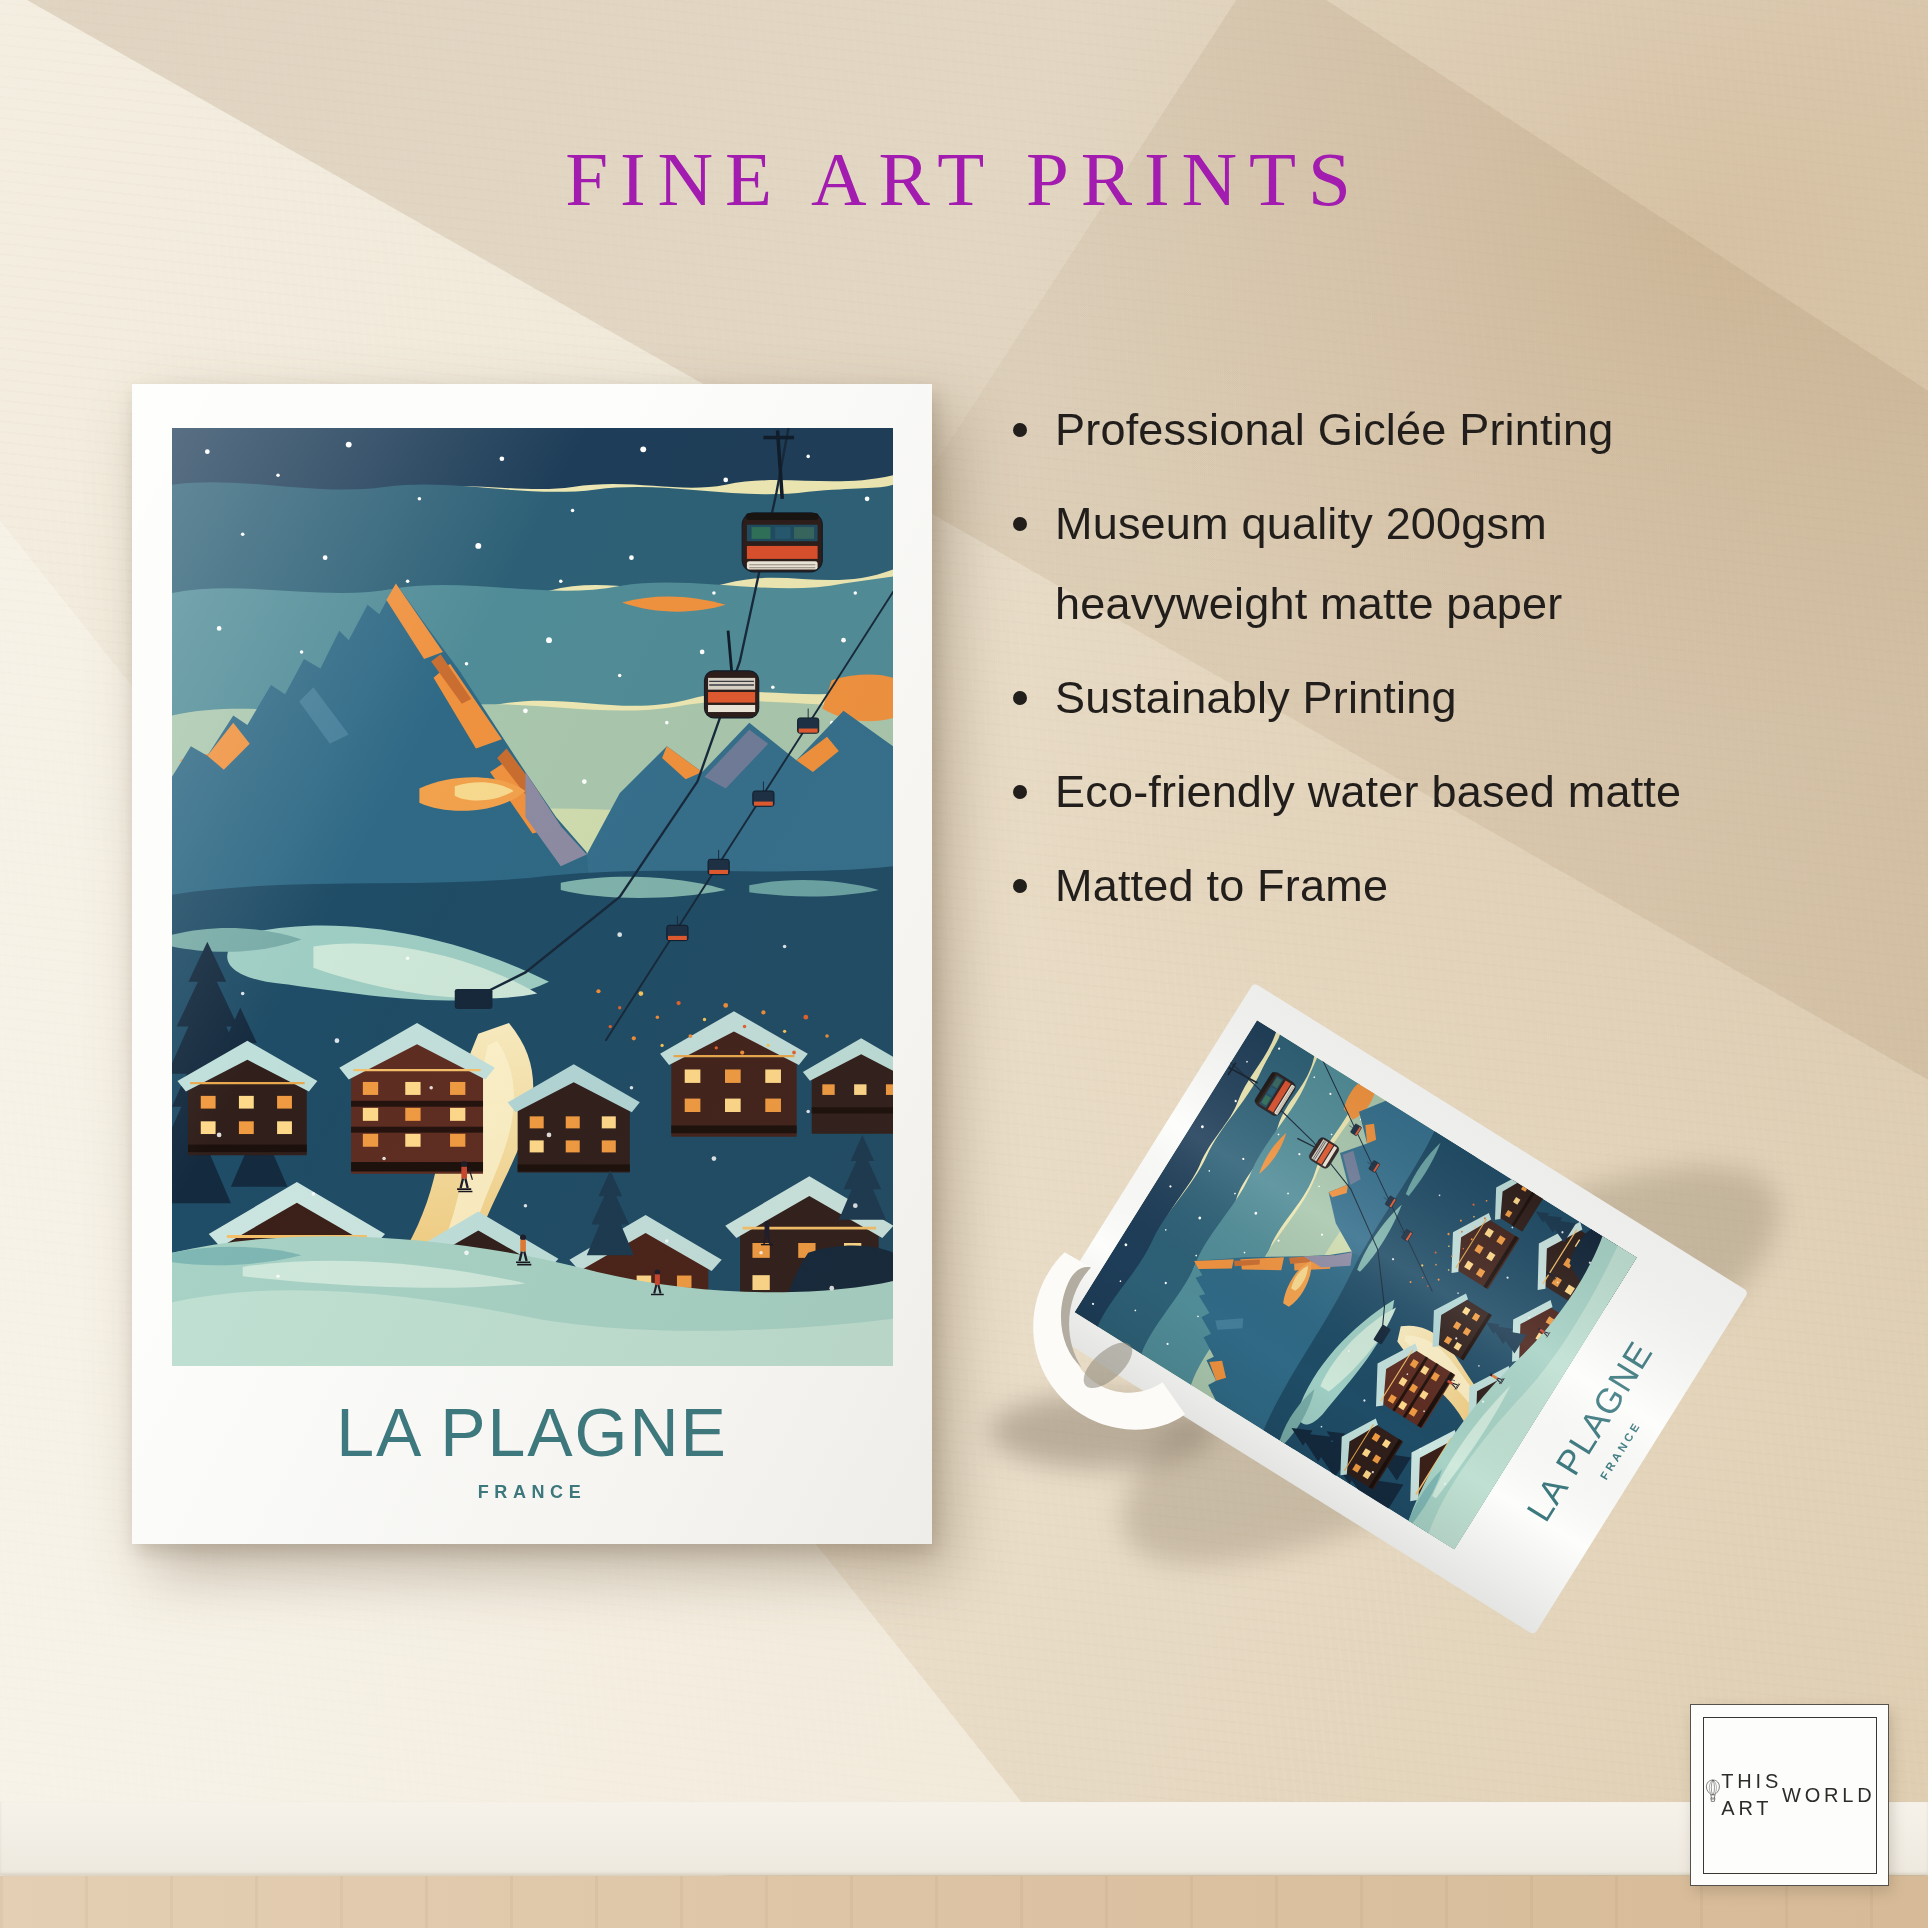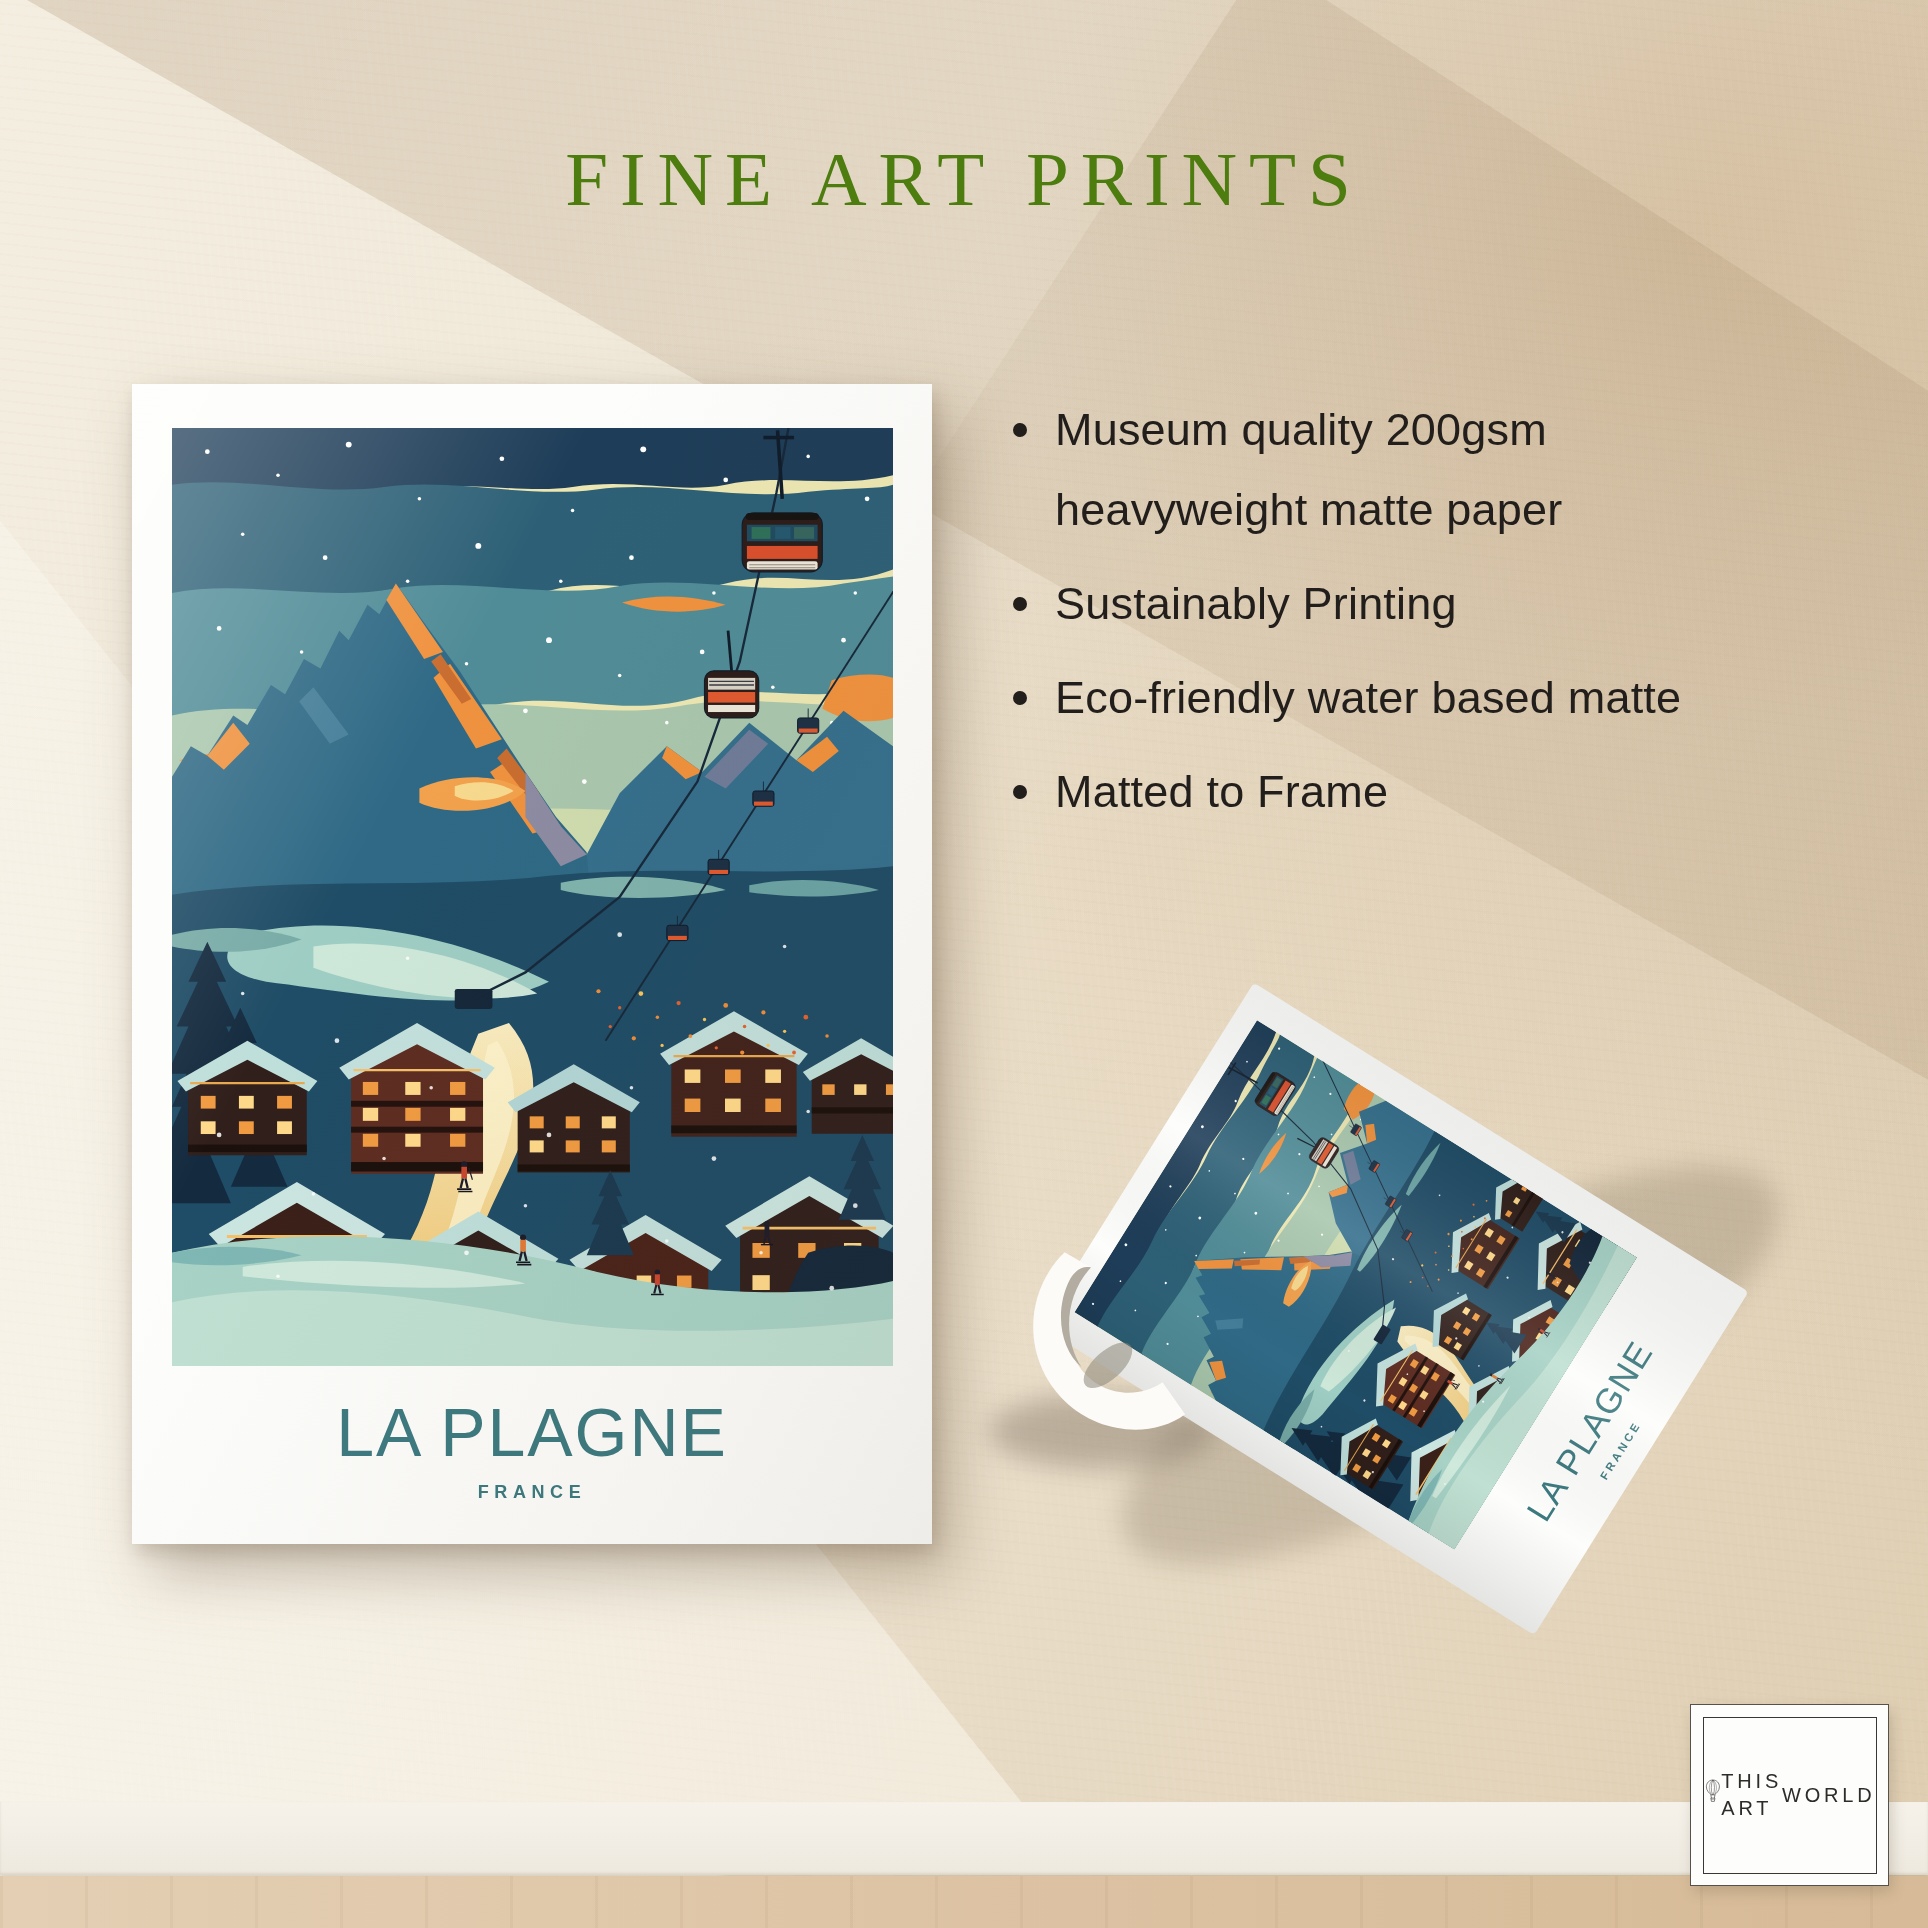--- a/index.html
+++ b/index.html
@@ -38,21 +38,21 @@
     box-shadow:0 -1.9px 2.8px rgba(140,120,90,.18) inset,0 2.8px 3.8px rgba(110,90,60,.2);
   }
   .floor{position:absolute;left:0;right:0;top:1876px;height:53px;
     background:
       repeating-linear-gradient(90deg, rgba(120,90,55,.06) 0 2.8px, rgba(0,0,0,0) 2.8px 85px),
       linear-gradient(90deg,#e4cfb4,#dcc2a2 55%,#d7bb98);
   }
   
   .page-title{position:absolute;left:0;right:0;top:83px;text-align:center;
     font-family:"Liberation Serif",serif;font-weight:400;
-    font-size:77px;letter-spacing:.155em;color:#4d7c0f;}
+    font-size:77px;letter-spacing:.155em;color:#a21caf;}
   
   .features{position:absolute;left:1013px;top:390px;width:753px;
     list-style:none;margin:0;padding:0;color:#211e1b;}
   .features li{display:flex;align-items:flex-start;
     font-size:45px;line-height:1.78;margin-bottom:14px;letter-spacing:0.2px;}
   .features .dot{flex:0 0 auto;width:14px;height:14px;border-radius:50%;
     background:#211e1b;margin:33px 28px 0 0;}
   
   .poster{position:absolute;left:132px;top:384px;width:800px;height:1160px;
     background:#fdfdfb;
@@ -461,20 +461,24 @@
   <div class="caption">
     <div class="big">LA PLAGNE</div>
     <div class="small">FRANCE</div>
   </div>
   <div class="sheen"></div>
 </div>
 
 <ul class="features">
   <li>
       <span class="dot"></span>
+      <span>Professional Giclée Printing</span>
+    </li>
+  <li>
+      <span class="dot"></span>
       <span>Museum quality 200gsm heavyweight matte paper</span>
     </li>
   <li>
       <span class="dot"></span>
       <span>Sustainably Printing</span>
     </li>
   <li>
       <span class="dot"></span>
       <span>Eco-friendly water based matte</span>
     </li>

